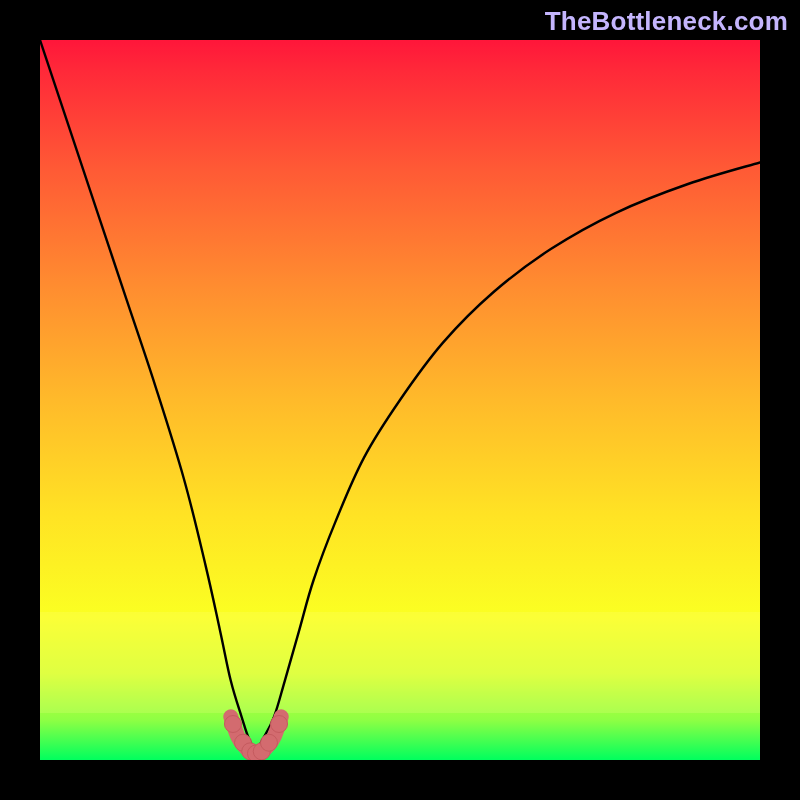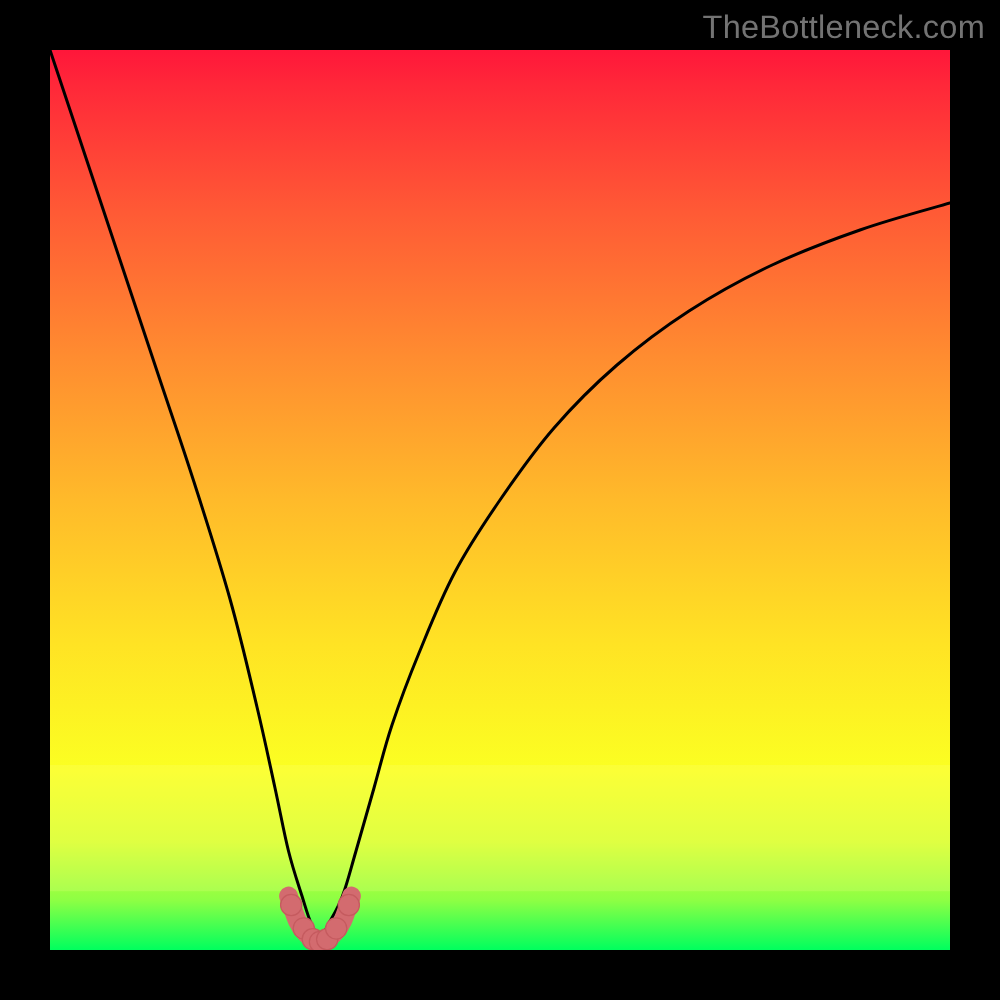--- a/index.html
+++ b/index.html
@@ -52,24 +52,24 @@
     position: absolute;
     left: 0;
     top: 0;
     width: 720px;
     height: 720px;
   }
   .watermark {
     position: absolute;
     top: 6px;
     right: 12px;
-    color: #737373;
+    color: #c4b5fd;
     font-size: 26px;
     letter-spacing: 0.2px;
-    font-weight: 400;
+    font-weight: 700;
   }
 </style>
 </head>
 <body>
 
 <div class="frame">
 
   <div class="watermark">TheBottleneck.com</div>
 
   <div class="plot-area">

